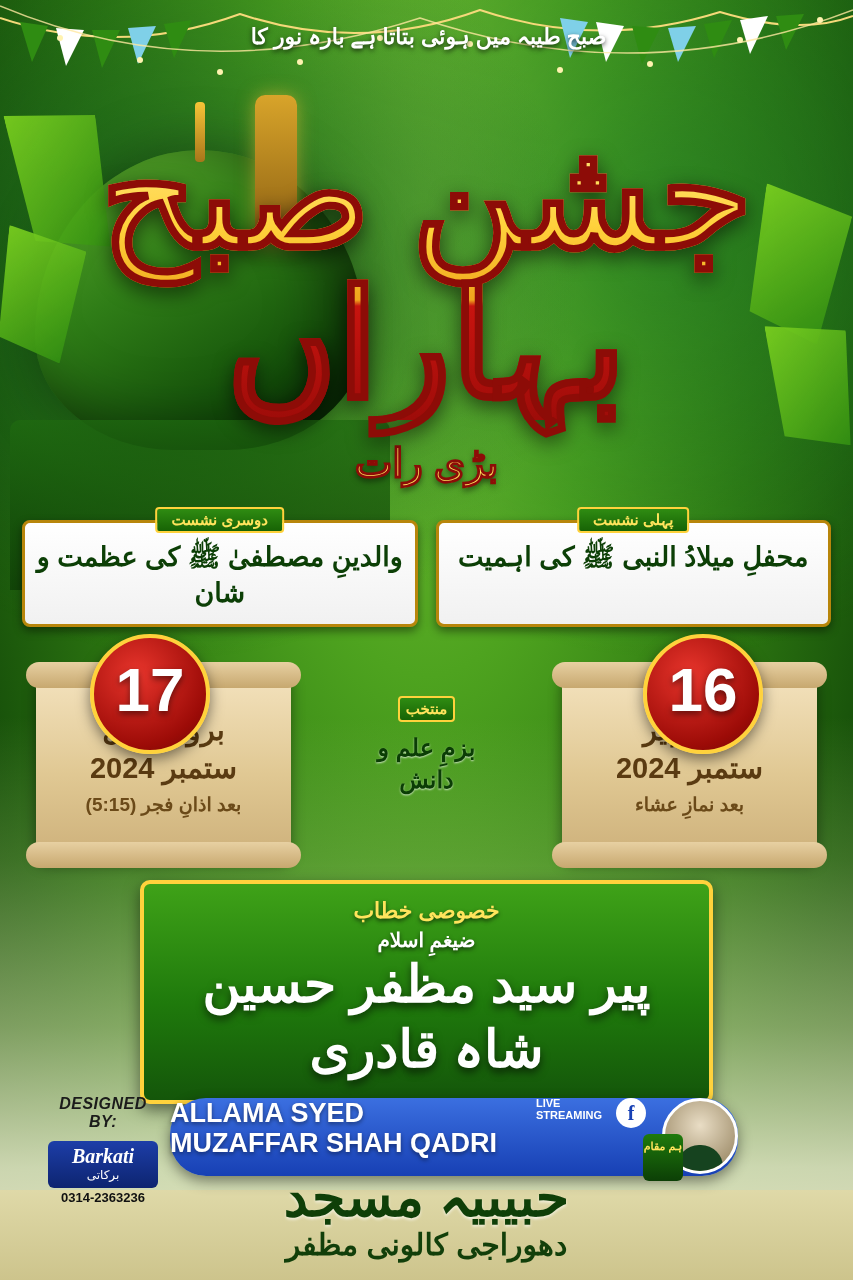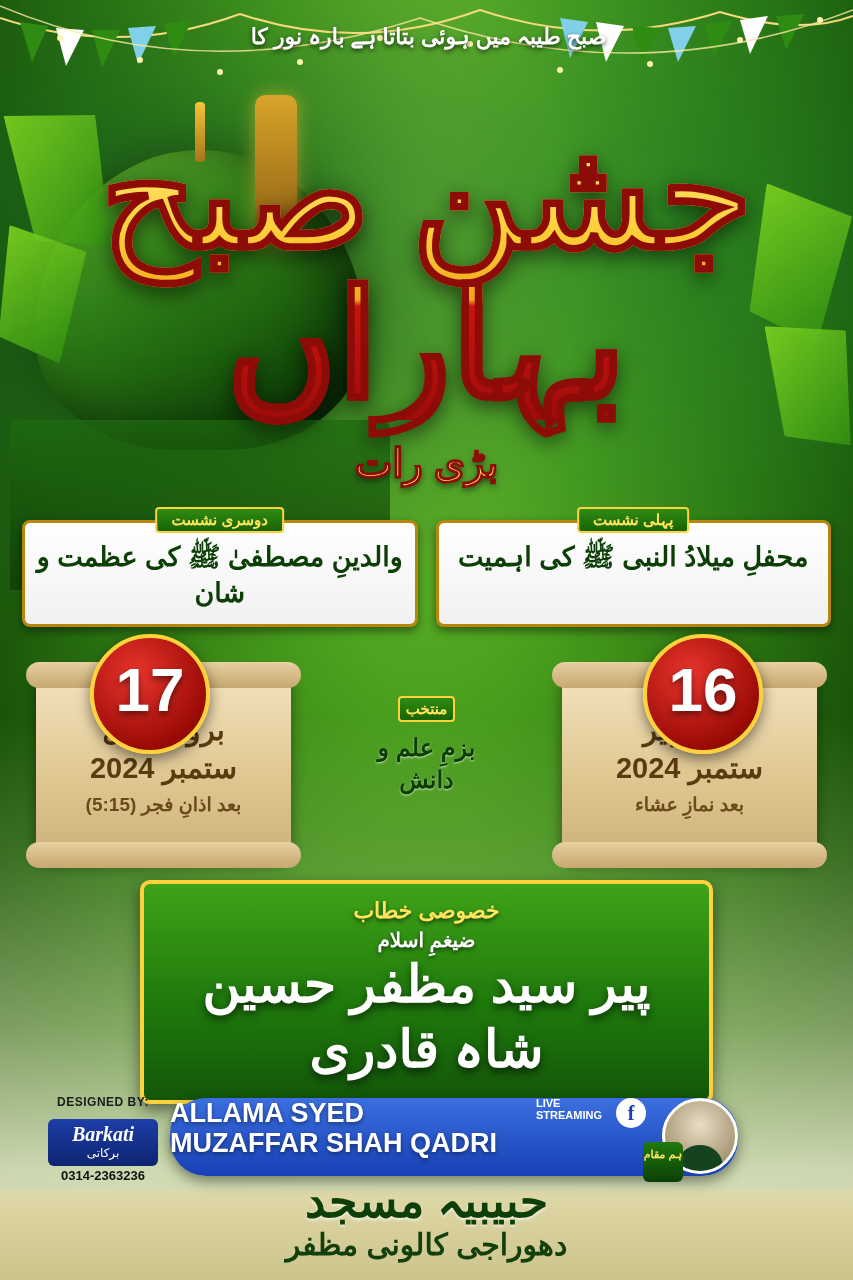--- a/index.html
+++ b/index.html
@@ -312,24 +312,25 @@
 
   
   .designer {
     position: absolute;
     left: 48px; top: 1095px;
     width: 110px;
     text-align: center;
     z-index: 10;
   }
   .designer .dby {
-    font-size: 12px;
+    font-size: 16px;
     font-weight: bold;
     color: #1b1b1b;
     letter-spacing: .5px;
+    font-style: italic;
   }
   .designer .dlogo {
     background: linear-gradient(#1d3ea8, #0d2470);
     color: #fff;
     border-radius: 6px;
     padding: 4px 2px 6px;
     margin-top: 10px;
   }
   .designer .dlogo .bname {
     font-family: "Liberation Serif", serif;
@@ -409,35 +410,35 @@
 
   
   .footer {
     position: absolute;
     left: 0; right: 0; bottom: 18px;
     text-align: center;
     direction: rtl;
     z-index: 10;
   }
   .footer .masjid {
-    font-size: 46px;
+    font-size: 54px;
     font-weight: bold;
     color: #0f3f08;
     text-shadow: 0 2px 3px rgba(255,255,255,.6);
     line-height: 1.1;
   }
   .footer .area {
     font-size: 30px;
     font-weight: bold;
     color: #123f0a;
   }
   .footer .crest {
     position: absolute;
     right: 170px; top: -34px;
-    width: 40px; height: 40px;
+    width: 40px; height: 47px;
     border-radius: 6px;
     background: linear-gradient(#1f7a0c, #0c3f06);
     color: #ffe45c;
     font-size: 11px;
     font-weight: bold;
     line-height: 1.1;
     padding-top: 6px;
     box-sizing: border-box;
   }
 </style>

